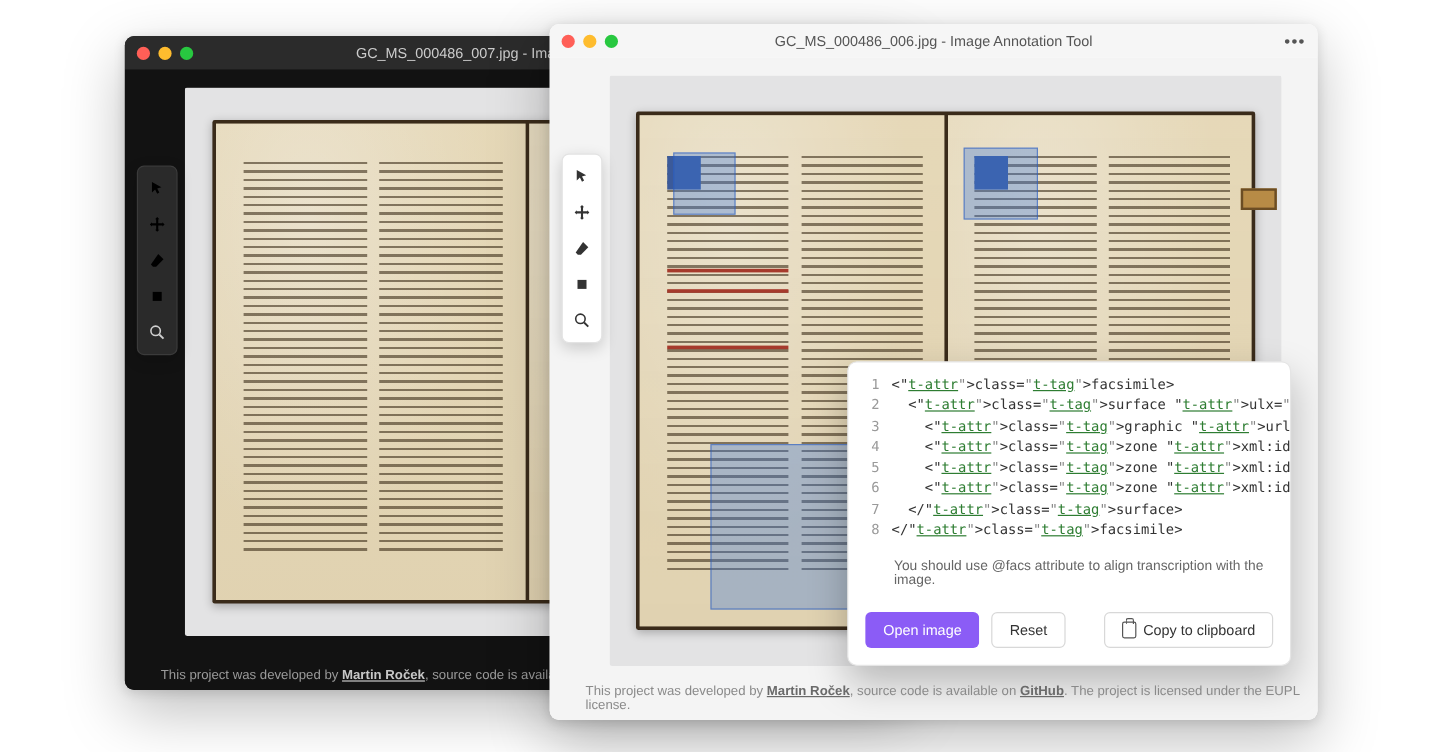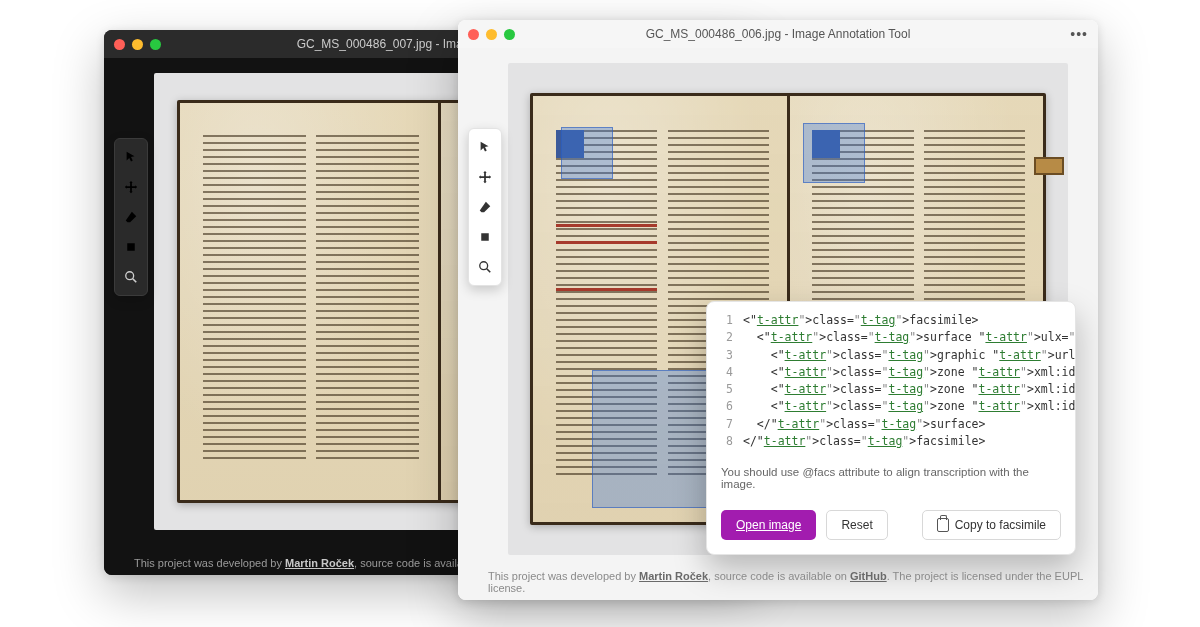--- a/index.html
+++ b/index.html
@@ -60,21 +60,21 @@
   .dark .footer a { color: #c7c7c7; }
   .dark .panel { background: #2b2b2b; color: #d6d6d6; border: 1px solid #3a3a3a; }
   .dark .hint  { color: #bdbdbd; }
 
   
   .light { background: #ffffff; }
   .light .titlebar { background: #f6f6f6; }
   .light .footer { color: #8a8a8a; }
   .light .footer a { color: #6a6a6a; }
   .light .panel { background: #ffffff; color: #333; border: 1px solid #e5e5e5; }
-  .light .hint  { color: #666; }
+  .light .hint  { color: #666; margin-left: 24px; }
 
   
   .body-area {
     flex: 1;
     position: relative;
     overflow: hidden;
   }
   .dark .body-area  { background: #121212; }
   .light .body-area { background: #f4f4f4; }
 
@@ -223,21 +223,21 @@
   .btn {
     font-size: 12px;
     padding: 7px 14px;
     border-radius: 5px;
     cursor: pointer;
     border: 1px solid transparent;
     display: inline-flex;
     align-items: center;
     gap: 6px;
   }
-  .btn.primary { background: #a21caf; color: #fff; text-decoration: underline; }
+  .btn.primary { background: #8b5cf6; color: #fff; }
   .btn.secondary.light-v { background: #fff; color: #333; border-color: #d8d8d8; }
   .btn.secondary.dark-v  { background: #343434; color: #ddd; border-color: #4a4a4a; }
   .spacer { flex: 1; }
   .clip-icon {
     width: 12px; height: 14px;
     border: 1.5px solid #555;
     border-radius: 2px;
     position: relative;
   }
   .clip-icon::before {
@@ -402,21 +402,21 @@
 
     <div class="panel">
       <div class="code" id="code-light"><div><span class="ln">1</span>&lt;<span <span="" class="&lt;span">"</span><span class="t-val">t-attr</span><span class="t-punc">"</span>&gt;class=<span class="t-punc">"</span><span class="t-val">t-tag</span><span class="t-punc">"</span>&gt;facsimile&gt;</div><div><span class="ln">2</span>  &lt;<span <span="" class="&lt;span">"</span><span class="t-val">t-attr</span><span class="t-punc">"</span>&gt;class=<span class="t-punc">"</span><span class="t-val">t-tag</span><span class="t-punc">"</span>&gt;surface <span class="&lt;span">"</span><span class="t-val">t-attr</span><span class="t-punc">"</span>&gt;ulx=<span class="t-punc">"</span> &gt;uly= &gt;lrx= &gt;lry=&gt;</div><div><span class="ln">3</span>    &lt;<span <span="" class="&lt;span">"</span><span class="t-val">t-attr</span><span class="t-punc">"</span>&gt;class=<span class="t-punc">"</span><span class="t-val">t-tag</span><span class="t-punc">"</span>&gt;graphic <span class="&lt;span">"</span><span class="t-val">t-attr</span><span class="t-punc">"</span>&gt;url=/&gt;</div><div><span class="ln">4</span>    &lt;<span <span="" class="&lt;span">"</span><span class="t-val">t-attr</span><span class="t-punc">"</span>&gt;class=<span class="t-punc">"</span><span class="t-val">t-tag</span><span class="t-punc">"</span>&gt;zone <span class="&lt;span">"</span><span class="t-val">t-attr</span><span class="t-punc">"</span>&gt;xml:id= &gt;ulx= &gt;uly= &gt;lrx= l</div><div><span class="ln">5</span>    &lt;<span <span="" class="&lt;span">"</span><span class="t-val">t-attr</span><span class="t-punc">"</span>&gt;class=<span class="t-punc">"</span><span class="t-val">t-tag</span><span class="t-punc">"</span>&gt;zone <span class="&lt;span">"</span><span class="t-val">t-attr</span><span class="t-punc">"</span>&gt;xml:id= &gt;points="4884,846 4855,1316 5011,1</div><div><span class="ln">6</span>    &lt;<span <span="" class="&lt;span">"</span><span class="t-val">t-attr</span><span class="t-punc">"</span>&gt;class=<span class="t-punc">"</span><span class="t-val">t-tag</span><span class="t-punc">"</span>&gt;zone <span class="&lt;span">"</span><span class="t-val">t-attr</span><span class="t-punc">"</span>&gt;xml:id= &gt;ulx= &gt;uly= &gt;lrx=</div><div><span class="ln">7</span>  &lt;/<span <span="" class="&lt;span">"</span><span class="t-val">t-attr</span><span class="t-punc">"</span>&gt;class=<span class="t-punc">"</span><span class="t-val">t-tag</span><span class="t-punc">"</span>&gt;surface&gt;</div><div><span class="ln">8</span>&lt;/<span <span="" class="&lt;span">"</span><span class="t-val">t-attr</span><span class="t-punc">"</span>&gt;class=<span class="t-punc">"</span><span class="t-val">t-tag</span><span class="t-punc">"</span>&gt;facsimile&gt;</div></div>
       <div class="hint">You should use @facs attribute to align transcription with the image.</div>
       <div class="actions">
         <button class="btn primary">Open image</button>
         <button class="btn secondary light-v">Reset</button>
         <span class="spacer"></span>
         <button class="btn secondary light-v">
           <span class="clip-icon"></span>
-          <span>Copy to facsimile</span>
+          <span>Copy to clipboard</span>
         </button>
       </div>
     </div>
 
     <div class="footer">
       <span>This project was developed by </span><a>Martin Roček</a><span>, source code is available on </span><a>GitHub</a><span>. The project is licensed under the EUPL license.</span>
     </div>
   </div>
 </div>
 

